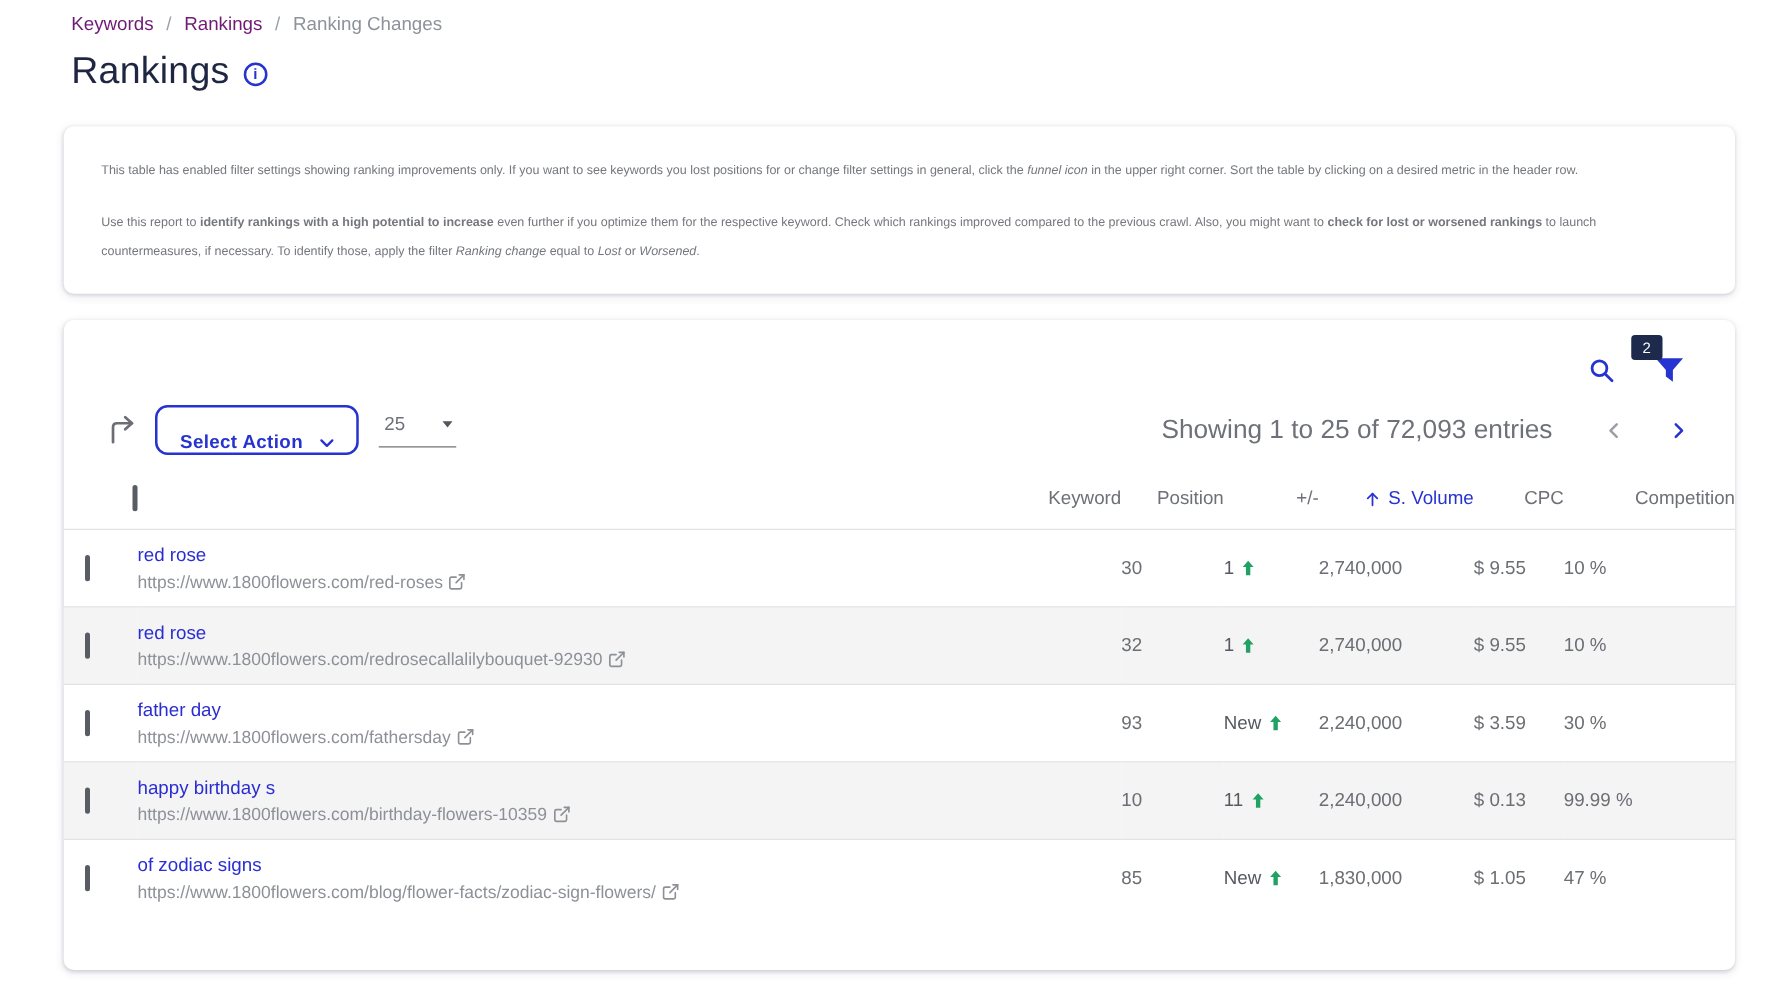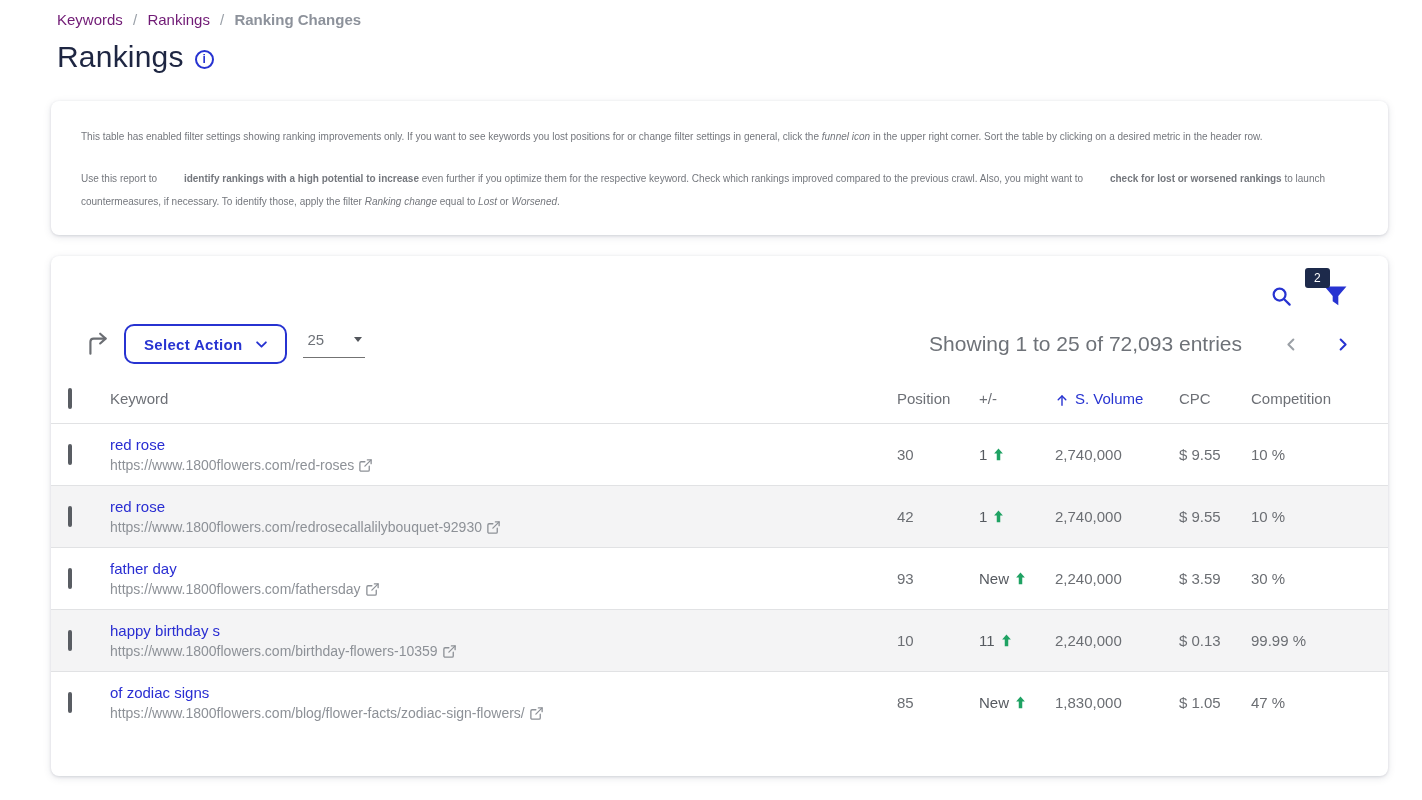--- a/index.html
+++ b/index.html
@@ -1,25 +1,25 @@
 <!DOCTYPE html>
 <html><head>
 <meta charset="utf-8">
 <style>
   * { box-sizing: border-box; margin: 0; padding: 0; }
   html, body { width: 1422px; height: 800px; overflow: hidden; background: #ffffff;
     font-family: "Liberation Sans", "DejaVu Sans", sans-serif; }
-  .b { font-weight: 700; margin-left: 24px; }
+  .b { font-weight: 700; }
   .i { font-style: italic; }
 
   
   .breadcrumb { padding: 11px 0 0 57px; font-size: 15px; color: #232d4e; }
   .breadcrumb .crumb-link { color: #701a75; cursor: pointer; }
   .breadcrumb .sep { color: #9aa0a8; margin: 0 6px; }
-  .breadcrumb .crumb-current { color: #8d929b; font-weight: bold; }
+  .breadcrumb .crumb-current { color: #8d929b; }
   .page-title-row { padding: 12px 0 0 57px; display: flex; align-items: center; gap: 11px; }
   .page-title { font-size: 30px; font-weight: 500; color: #1e2642; letter-spacing: .2px; }
   .info-icon { width: 19px; height: 19px; border-radius: 50%; border: 2px solid #2733d1;
     color: #2733d1; display: inline-flex; align-items: center; justify-content: center;
     font-size: 12px; font-weight: 700; font-style: normal; cursor: pointer; margin-top: 4px; }
 
   
   .card { width: 1337px; margin-left: 51px; background: #fff; border-radius: 8px;
     box-shadow: 0 1px 3px rgba(30,38,66,.14), 0 2px 8px rgba(30,38,66,.10); }
   .intro-card { margin-top: 27px; padding: 24px 44px 22px 30px; }
@@ -33,35 +33,35 @@
     gap: 30px; padding-right: 40px; height: 40px; }
   .icon-btn { cursor: pointer; display: inline-flex; }
   .funnel-wrap { position: relative; display: inline-flex; }
   .filter-badge { position: absolute; top: -16px; left: -18px; background: #1d2a4b; color: #fff;
     font-size: 12px; line-height: 1; padding: 4px 9px; border-radius: 3px; z-index: 2; }
 
   .controls-row { display: flex; align-items: center; margin-top: 8px; padding: 0 38px 0 34px; }
   .export-btn { display: inline-flex; cursor: pointer; margin-right: 13px; }
   .action-select { height: 40px; border: 2px solid #2733d1; border-radius: 10px; background: #fff;
     color: #2733d1; font-size: 15px; font-weight: 700; letter-spacing: .3px;
-    display: inline-flex; align-items: center; gap: 12px; padding: 0 16px 0 18px; cursor: pointer; }
+    display: inline-flex; align-items: flex-end; gap: 12px; padding: 0 16px 0 18px; cursor: pointer; }
   .pagesize-select { margin-left: 16px; width: 62px; border-bottom: 1px solid #737373;
     display: flex; align-items: center; justify-content: space-between;
     padding: 0 3px 9px 4px; cursor: pointer; }
   .pagesize-value { font-size: 15px; color: #6e7278; }
   .caret-down { width: 0; height: 0; border-left: 4px solid transparent;
     border-right: 4px solid transparent; border-top: 5px solid #53565c; }
   .controls-spacer { flex: 1; }
   .showing-text { font-size: 21px; color: #6e7278; }
   .page-prev { margin-left: 42px; display: inline-flex; cursor: default; }
   .page-next { margin-left: 36px; display: inline-flex; cursor: pointer; }
 
   
   table { width: 100%; border-collapse: collapse; table-layout: fixed; margin-top: 12px; }
-  th { text-align: left; font-weight: 400; font-size: 15px; color: #6d7076;
+  th { text-align: right; font-weight: 400; font-size: 15px; color: #6d7076;
     padding: 14px 0 16px; cursor: pointer; }
   th.sorted { color: #2733d1; }
   .sort-arrow { display: inline-flex; vertical-align: -3px; margin-right: 6px; }
   .cb-cell { padding-left: 17px; }
   .checkbox { width: 22px; height: 22px; border: 2px solid #595d63; border-radius: 3px;
     background: transparent; cursor: pointer; }
   tbody tr { border-top: 1px solid #e1e2e4; height: 62px; }
   tbody tr.striped { background: #f4f4f5; }
   td { font-size: 15px; color: #6b6e73; vertical-align: middle; padding: 9px 0; }
   .kw-link { color: #292dd2; font-size: 15px; cursor: pointer; display: inline-block; margin-bottom: 4px; }
@@ -198,21 +198,21 @@
       <span class="kw-link">red rose</span>
       <span class="kw-url">
         <span>https://www.1800flowers.com/redrosecallalilybouquet-92930</span>
         <svg width="15" height="15" viewBox="0 0 24 24" fill="none" stroke="#8d9197" stroke-width="2.1" stroke-linecap="round" stroke-linejoin="round">
           <path d="M18 13v6a2 2 0 0 1-2 2H5a2 2 0 0 1-2-2V8a2 2 0 0 1 2-2h6"></path>
           <polyline points="15 3 21 3 21 9"></polyline>
           <line x1="11" y1="13" x2="21" y2="3"></line>
         </svg>
       </span>
     </td>
-    <td>42</td>
+    <td>32</td>
     <td>
       <span class="change-cell">
         <span>1</span>
         <svg width="15" height="15" viewBox="0 0 24 24" fill="#1fa263">
           <path d="M12 2.5 L19 10.5 h-4.2 V21 h-5.6 V10.5 H5 Z"></path>
         </svg>
       </span>
     </td>
     <td>2,740,000</td>
     <td>$ 9.55</td>

